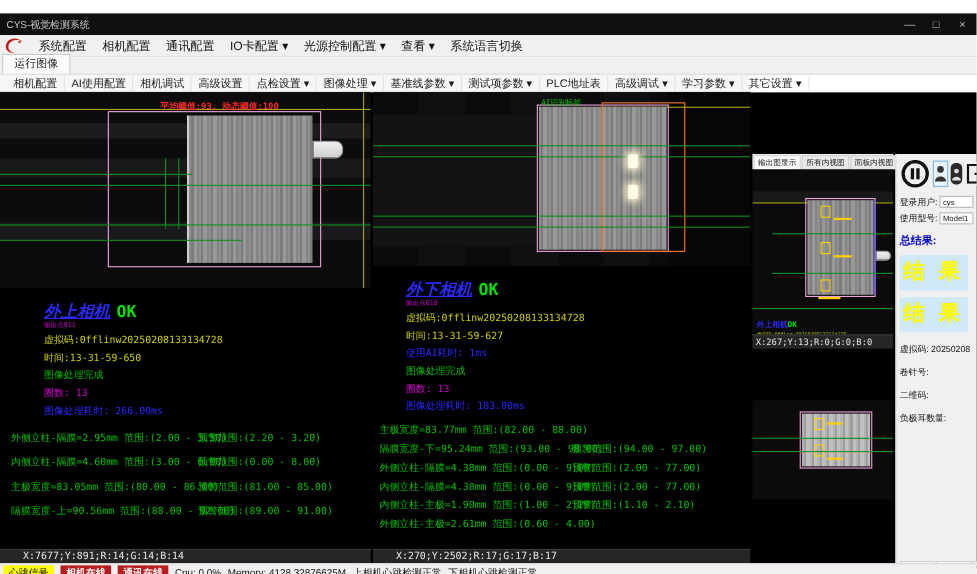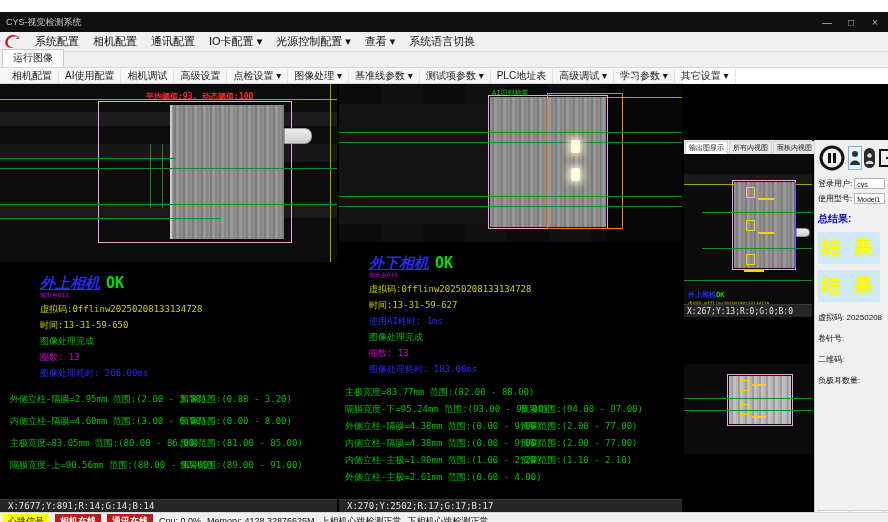--- a/index.html
+++ b/index.html
@@ -50,21 +50,21 @@
   .cam-ok { color:#00e000; font-size:15px; font-weight:bold; }
   .out-note { color:#cc00cc; font-size:6px; margin-top:-2px; }
   .rline { font-size:9px; margin-top:3px; white-space:nowrap; }
   .t-yellow { color:#cfcf00; } .t-green { color:#00c000; } .t-magenta { color:#d000d0; } .t-blue { color:#2a2aff; }
   .meas { margin-top:8px; }
   .m-row { display:flex; white-space:nowrap; }
   .m-val { width:52%; color:#00c000; font-size:9px; }
   .m-warn { color:#00c000; font-size:9px; }
   #left-panel .m-row { line-height:22px; }
   #center-panel .m-row { line-height:17px; }
-  .coordbar { position:absolute; left:0; bottom:0; width:100%; height:13px; background:#262626; color:#e6e6e6; font-family:"DejaVu Sans Mono",monospace; font-size:9px; line-height:13px; padding-left:8px; border-top:1px solid #3a3a3a; }
+  .coordbar { position:absolute; left:0; bottom:0; width:100%; height:13px; background:#262626; color:#e6e6e6; font-family:"DejaVu Sans Mono",monospace; font-size:9px; line-height:13px; padding-left:21px; border-top:1px solid #3a3a3a; }
 
   
   #aux-col { position:absolute; left:684px; top:56px; width:128px; height:444px; background:#000; }
   .aux-tabs { position:absolute; left:0; top:0; width:128px; height:14px; background:#f0f0f0; display:flex; align-items:flex-end; }
   .aux-tab { font-size:7px; color:#222; padding:1px 3px; border:1px solid #cfcfcf; border-bottom:none; background:#fbfbfb; margin-left:1px; white-space:nowrap; }
   .aux-tab.inactive { background:#e8e8e8; }
   #aux-top-scene { position:absolute; left:0; top:14px; width:128px; height:150px; background:#0b0b0b; overflow:hidden; }
   .mini-results { position:absolute; left:4px; font-family:"DejaVu Sans Mono",monospace; }
   .mini-title { color:#2a2aff; font-size:7px; font-weight:bold; display:inline; }
   .mini-ok { color:#00e000; font-size:7px; font-weight:bold; display:inline; }
@@ -181,21 +181,21 @@
         <div class="out-note t-magenta">输出点011</div>
         <div class="rline t-yellow">虚拟码:0fflinw20250208133134728</div>
         <div class="rline t-yellow">时间:13-31-59-650</div>
         <div class="rline t-green">图像处理完成</div>
         <div class="rline t-magenta">圈数: 13</div>
         <div class="rline t-blue">图像处理耗时: 266.00ms</div>
         <div class="meas" style="margin-left:-30px;">
 
             <div class="m-row">
               <span class="m-val">外侧立柱-隔膜=2.95mm 范围:(2.00 - 3.50)</span>
-              <span class="m-warn">预警范围:(0.88 - 3.20)</span>
+              <span class="m-warn">预警范围:(2.20 - 3.20)</span>
             </div>
 
             <div class="m-row">
               <span class="m-val">内侧立柱-隔膜=4.60mm 范围:(3.00 - 6.00)</span>
               <span class="m-warn">预警范围:(0.00 - 8.00)</span>
             </div>
 
             <div class="m-row">
               <span class="m-val">主极宽度=83.05mm 范围:(80.00 - 86.00)</span>
               <span class="m-warn">预警范围:(81.00 - 85.00)</span>

